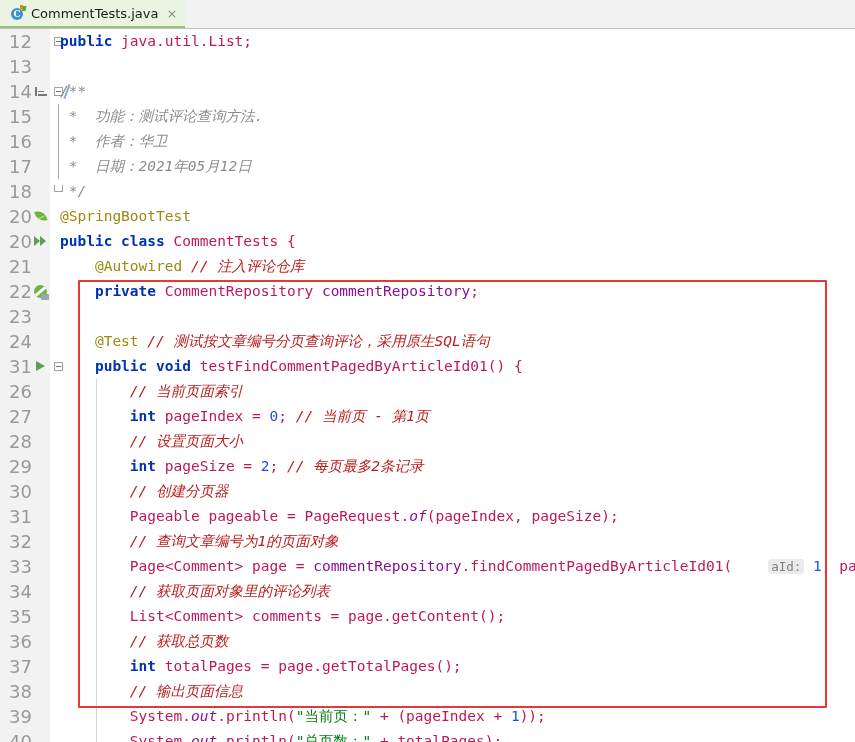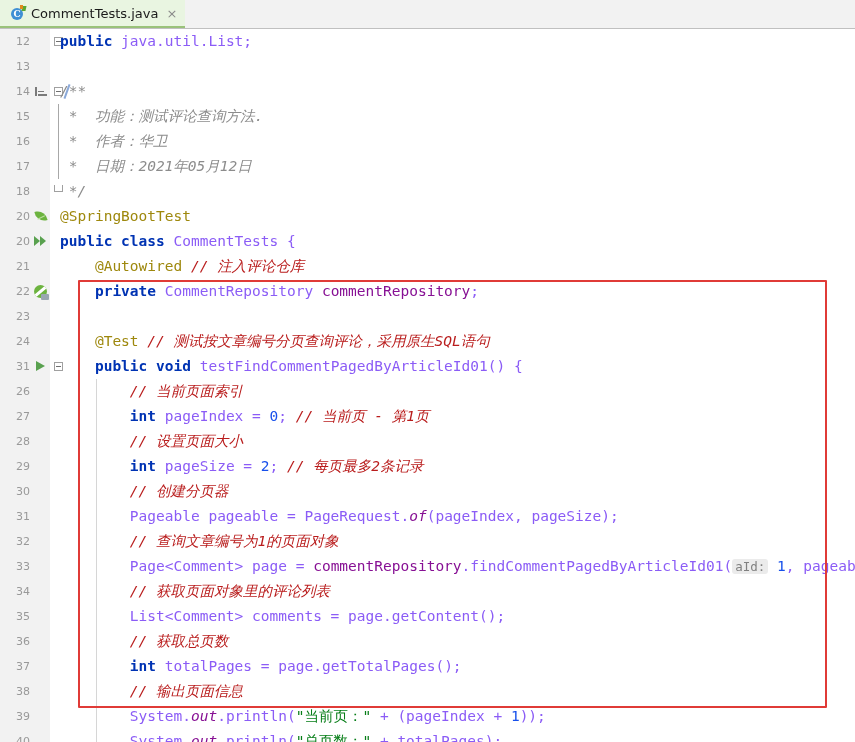--- a/index.html
+++ b/index.html
@@ -96,24 +96,25 @@
   .row {
     position: relative;
     height: 25px;
     line-height: 25px;
     white-space: pre;
     font-size: 14.5px;
   }
 
   .lnum {
     position: absolute;
-    left: 16px; width: 32px;
+    left: 0; width: 32px;
+    text-align: right;
     color: #999999;
     font-family: "DejaVu Sans", sans-serif;
-    font-size: 11px;
+    font-size: 18px;
   }
   .gutter-icon {
     position: absolute;
     width: 16px; height: 25px;
   }
   .code {
     position: absolute;
     left: 60px; top: 0;
     white-space: pre;
     font-family: "DejaVu Sans Mono", monospace;
@@ -123,27 +124,28 @@
 
   
   .kw   { color: #0033b3; font-weight: bold; }
   .ann  { color: #9e880d; }
   .cmt  { color: #b91c1c; font-style: italic; }
   .doc  { color: #8c8c8c; font-style: italic; }
   .str  { color: #067d17; }
   .num  { color: #1750eb; }
   .fld  { color: #871094; }
   .stat { color: #871094; font-style: italic; margin-top: 27px; }
-  .plain{ color: #8b5cf6; text-align: center; }
+  .plain{ color: #be185d; text-align: center; }
   .hint {
     color: #808080;
     background: #ebebeb;
     border-radius: 3px;
     padding: 0 3px;
     font-size: 12.5px;
+    margin-left: 36px;
   }
 
   
   .fold-box {
     position: absolute;
     width: 9px; height: 9px;
     border: 1px solid #a0a0a0;
     background: #ffffff;
     left: 54px;
     top: 8px;

